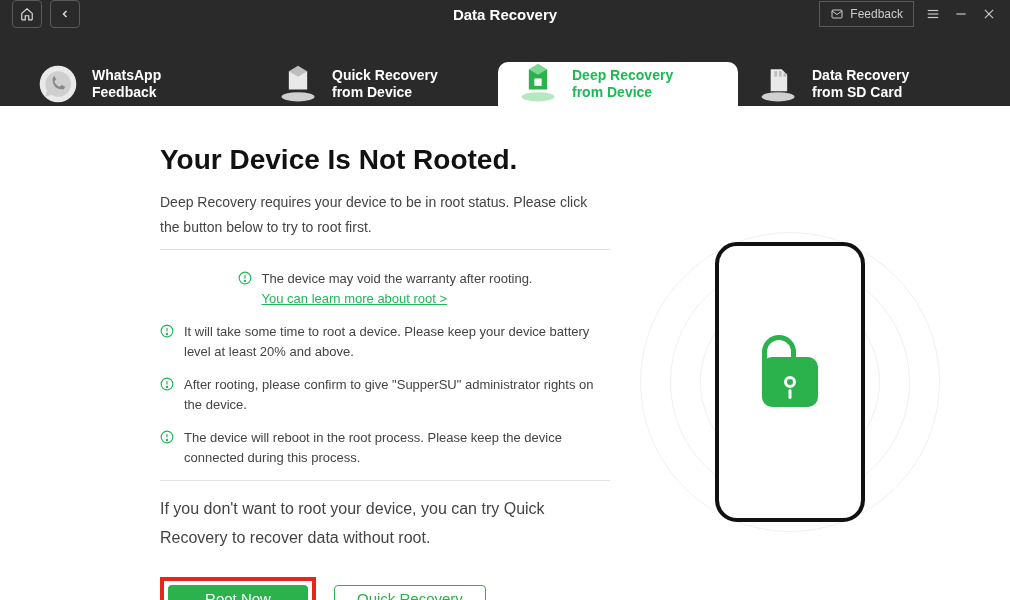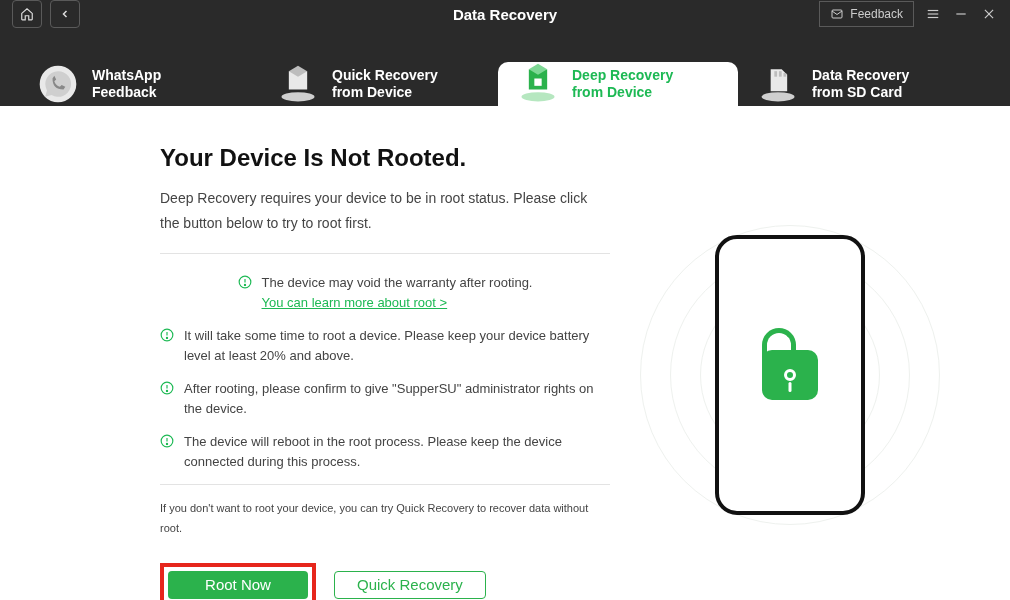--- a/index.html
+++ b/index.html
@@ -21,30 +21,30 @@
   .tab.active { background: #fff; }
   .tab .tab-icon { width: 44px; height: 44px; display: flex; align-items: center; justify-content: center; }
   .tab .tab-label { display: flex; flex-direction: column; line-height: 1.25; font-size: 14px; font-weight: 600; color: #fff; }
   .tab.active .tab-label { color: #1db954; }
 
   
   .body { flex: 1; background: #fff; display: flex; padding: 38px 40px 30px 160px; }
   .left { width: 450px; }
   .right { flex: 1; display: flex; align-items: center; justify-content: center; }
 
-  h1 { font-size: 24px; font-weight: 700; color: #111; margin-bottom: 14px; }
-  .desc { font-size: 14px; color: #444; line-height: 1.8; margin-bottom: 17px; }
+  h1 { font-size: 28px; font-weight: 700; color: #111; margin-bottom: 14px; }
+  .desc { font-size: 14px; color: #444; line-height: 1.8; margin-bottom: 9px; }
   .divider { height: 1px; background: #e3e3e3; }
 
   .notes { padding: 12px 0 6px 0; }
   .note { display: flex; gap: 8px; padding: 7px 0; font-size: 13px; color: #444; line-height: 1.5; justify-content: center; }
   .note .info-ic { flex: 0 0 16px; color: #1db954; margin-top: 2px; }
   .note a { color: #1db954; text-decoration: underline; margin-top: 12px; }
 
-  .alt-text { font-size: 11px; color: #444; line-height: 1.8; padding: 14px 0 24px 0; }
+  .alt-text { font-size: 16px; color: #444; line-height: 1.8; padding: 14px 0 24px 0; }
 
   .btn-row { display: flex; gap: 18px; }
   .btn-highlight { padding: 4px; border: 4px solid #e6261c; display: inline-flex; }
   .btn { height: 28px; min-width: 140px; border-radius: 4px; display: inline-flex; align-items: center; justify-content: center; font-size: 15px; cursor: pointer; padding: 0 22px; }
   .btn-primary { background: #2bb24c; color: #fff; border: none; }
   .btn-outline { background: #fff; color: #2bb24c; border: 1px solid #2bb24c; align-self: center; }
 
   
   .device-wrap { position: relative; width: 280px; height: 320px; display: flex; align-items: center; justify-content: center; }
   .ring { position: absolute; border: 1px solid #eef1ee; border-radius: 50%; }

